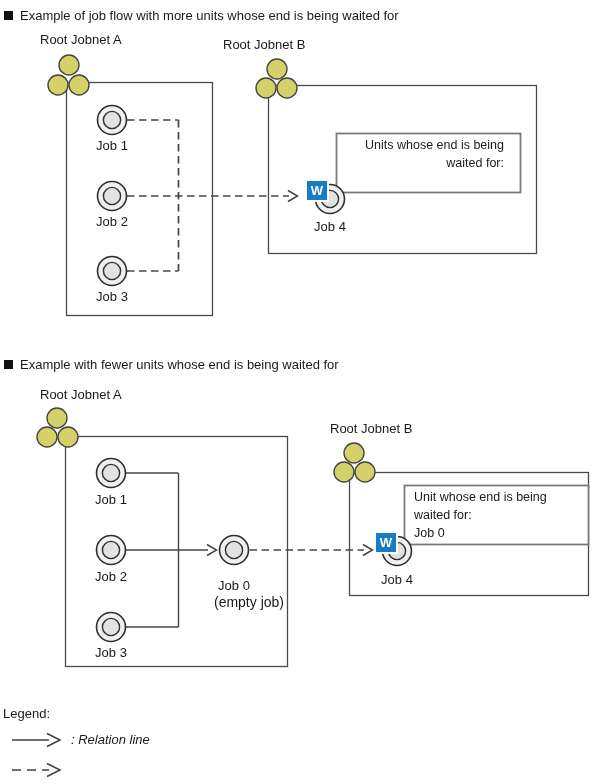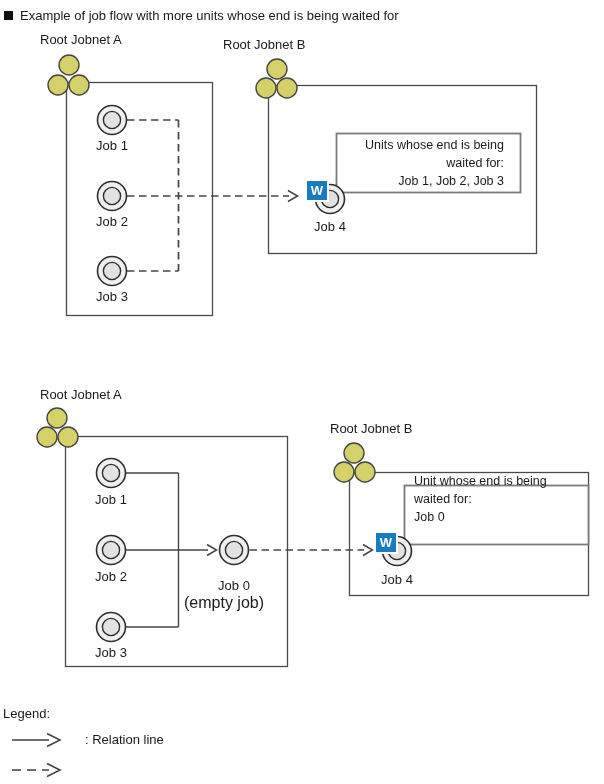--- a/index.html
+++ b/index.html
@@ -6,21 +6,21 @@
   #canvas{
     position:relative;width:604px;height:784px;background:#fff;overflow:hidden;
     font-family:"Liberation Sans",sans-serif;color:#1a1a1a;
   }
   #canvas svg{position:absolute;left:0;top:0;}
   .t{position:absolute;white-space:nowrap;color:#1a1a1a;}
   .title{font-size:13px;display:flex;align-items:center;}
   .bullet{width:9px;height:9px;background:#111;display:inline-block;margin-right:7px;flex:0 0 auto;}
   .lbl{font-size:13px;margin-left:28px;}
   .joblbl{font-size:13px;text-align:center;width:70px;}
-  .sublbl{font-size:16px;text-align:left;width:100px;}
+  .sublbl{font-size:14px;text-align:right;width:100px;}
   .note-text{position:absolute;font-size:12.5px;line-height:18px;white-space:normal;width:158px;color:#1a1a1a;}
   .badge{
     position:absolute;width:20px;height:19px;background:#187cc2;color:#fff;
     font-weight:bold;font-size:13px;text-align:center;line-height:19px;
     box-shadow:0 0 0 2px #fff;z-index:3;
   }
   .legend-lbl{font-size:13px;}
 </style>
 </head>
 <body>
@@ -128,37 +128,40 @@
 
   <div class="t joblbl" style="left:77px;top:138px;">Job 1</div>
   <div class="t joblbl" style="left:77px;top:214px;">Job 2</div>
   <div class="t joblbl" style="left:77px;top:289px;">Job 3</div>
 
   <div class="badge" style="left:307px;top:181px;">W</div>
   <div class="t joblbl" style="left:295px;top:219px;">Job 4</div>
 
   <div class="note-text" style="left:346px;top:136px;text-align:right;">
     <div>Units whose end is being waited for:</div>
-    <div>Job 1, Job 2, Job 3</div>
   </div>
 
+  <div class="t title" style="left:4px;top:357px;">
+    <span class="bullet"></span>
+    <span>Example with fewer units whose end is being waited for</span>
+  </div>
   <div class="t lbl" style="left:12px;top:387px;">Root Jobnet A</div>
   <div class="t lbl" style="left:302px;top:421px;">Root Jobnet B</div>
 
   <div class="t joblbl" style="left:76px;top:492px;">Job 1</div>
   <div class="t joblbl" style="left:76px;top:569px;">Job 2</div>
   <div class="t joblbl" style="left:76px;top:645px;">Job 3</div>
 
   <div class="t joblbl" style="left:199px;top:578px;">Job 0</div>
   <div class="t sublbl" style="left:184px;top:594px;">(empty job)</div>
 
   <div class="badge" style="left:376px;top:533px;">W</div>
   <div class="t joblbl" style="left:362px;top:572px;">Job 4</div>
 
-  <div class="note-text" style="left:414px;top:472px;">
+  <div class="note-text" style="left:414px;top:488px;">
     <div>Unit whose end is being waited for:</div>
     <div>Job 0</div>
   </div>
 
   <div class="t legend-lbl" style="left:3px;top:706px;">Legend:</div>
-  <div class="t legend-lbl" style="left:85px;top:732px;">: Relation line</div>
+  <div class="t legend-lbl" style="left:71px;top:732px;font-style:italic;">: Relation line</div>
 
 </div>
 
 </body></html>

